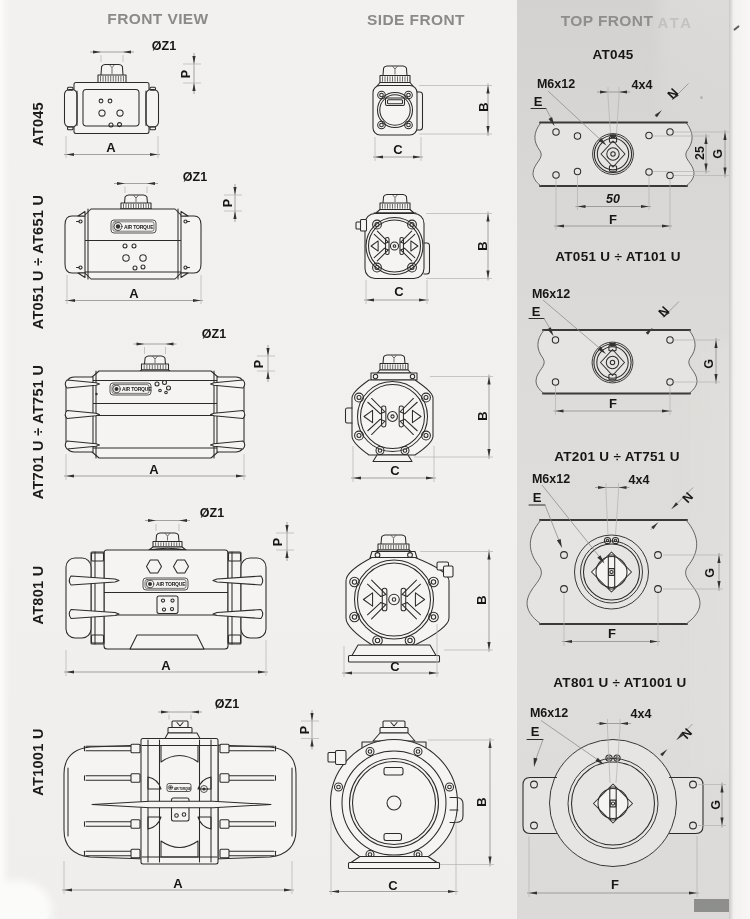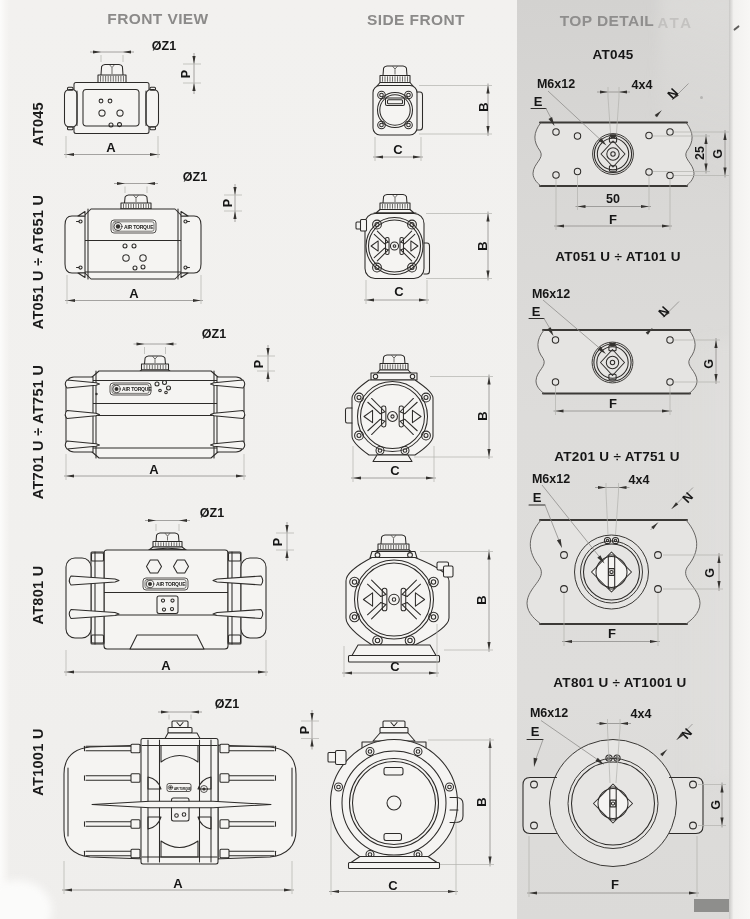--- a/index.html
+++ b/index.html
@@ -863,21 +863,21 @@
         <circle class="dk" cx="170.5" cy="787.5" r="1.2"></circle>
         <text class="logotxt" x="174" y="789.5" font-size="3" letter-spacing="-0.2">AIR TORQUE</text>
         <circle class="ln" cx="204" cy="789" r="3.5" style="stroke-width:0.8"></circle>
         <circle class="dk" cx="204" cy="789" r="1.6"></circle>
       </g>
     </g>
   </svg>
 
   <div class="lbl hdr" style="left:114px;top:19px;margin-left:44px;">FRONT VIEW</div>
   <div class="lbl hdr" style="left:416px;top:20px;">SIDE FRONT</div>
-  <div class="lbl hdr topd" style="left:607px;top:21px;">TOP DETAIL</div>
+  <div class="lbl hdr topd" style="left:607px;top:21px;">TOP FRONT</div>
   <div class="lbl watermark" style="left:673px;top:22px;">ATA</div>
 
   <div class="lbl rot model" style="left:38px;top:124px;">AT045</div>
   <div class="lbl rot model" style="left:38px;top:262px;">AT051 U ÷ AT651 U</div>
   <div class="lbl rot model" style="left:38px;top:432px;">AT701 U ÷ AT751 U</div>
   <div class="lbl rot model" style="left:38px;top:595px;">AT801 U</div>
   <div class="lbl rot model" style="left:38px;top:762px;">AT1001 U</div>
 
   <div class="lbl dimS" style="left:164px;top:46px;">ØZ1</div>
   <div class="lbl dimS rot" style="left:186px;top:74px;">P</div>
@@ -910,21 +910,21 @@
   <div class="lbl dim" style="left:393px;top:885px;">C</div>
   <div class="lbl dim rot" style="left:481px;top:802px;">B</div>
 
   <div class="lbl tdtitle" style="left:613px;top:55px;">AT045</div>
   <div class="lbl dimS" style="left:556px;top:84px;">M6x12</div>
   <div class="lbl dim" style="left:538px;top:101px;">E</div>
   <div class="lbl dimS" style="left:642px;top:85px;">4x4</div>
   <div class="lbl dimS rot45" style="left:673px;top:94px;">N</div>
   <div class="lbl dimS rot" style="left:700px;top:153px;">25</div>
   <div class="lbl dimS rot" style="left:718px;top:154px;">G</div>
-  <div class="lbl dimS" style="left:613px;top:199px;">50</div>
+  <div class="lbl dimS" style="left:613px;top:199px;font-style:italic;">50</div>
   <div class="lbl dim" style="left:613px;top:219px;">F</div>
 
   <div class="lbl tdtitle" style="left:618px;top:257px;">AT051 U ÷ AT101 U</div>
   <div class="lbl dimS" style="left:551px;top:294px;">M6x12</div>
   <div class="lbl dim" style="left:536px;top:311px;">E</div>
   <div class="lbl dimS rot45" style="left:664px;top:312px;">N</div>
   <div class="lbl dimS rot" style="left:709px;top:364px;">G</div>
   <div class="lbl dim" style="left:613px;top:403px;">F</div>
 
   <div class="lbl tdtitle" style="left:617px;top:457px;">AT201 U ÷ AT751 U</div>

